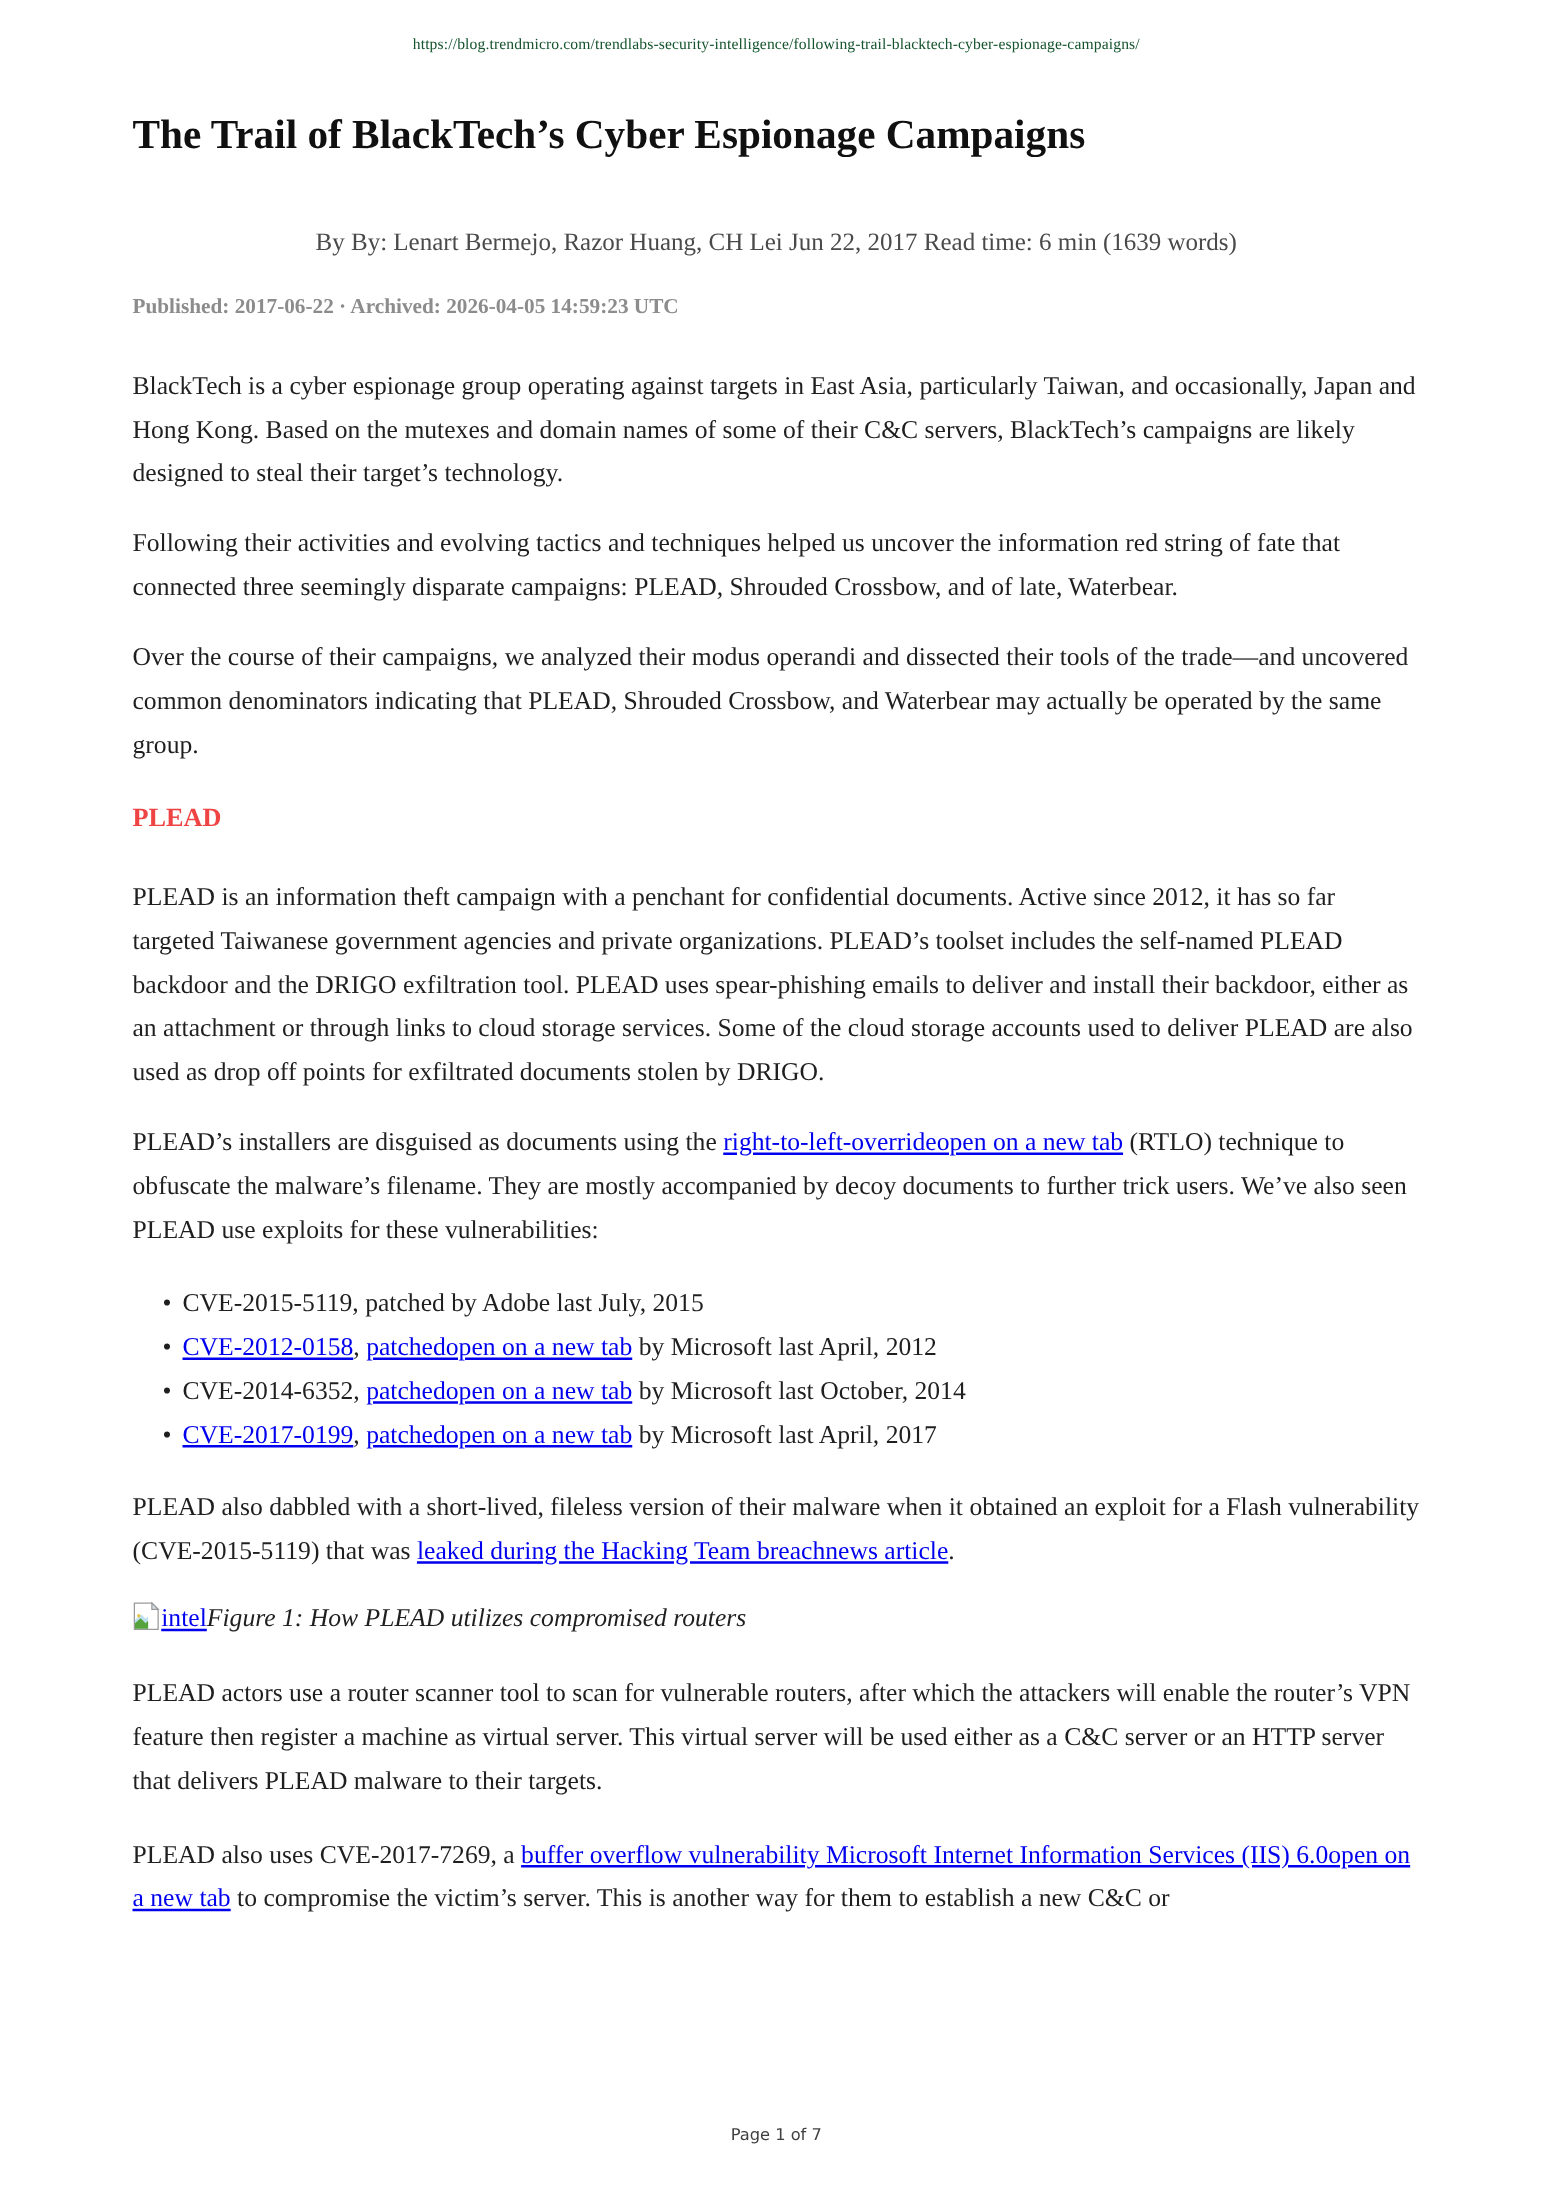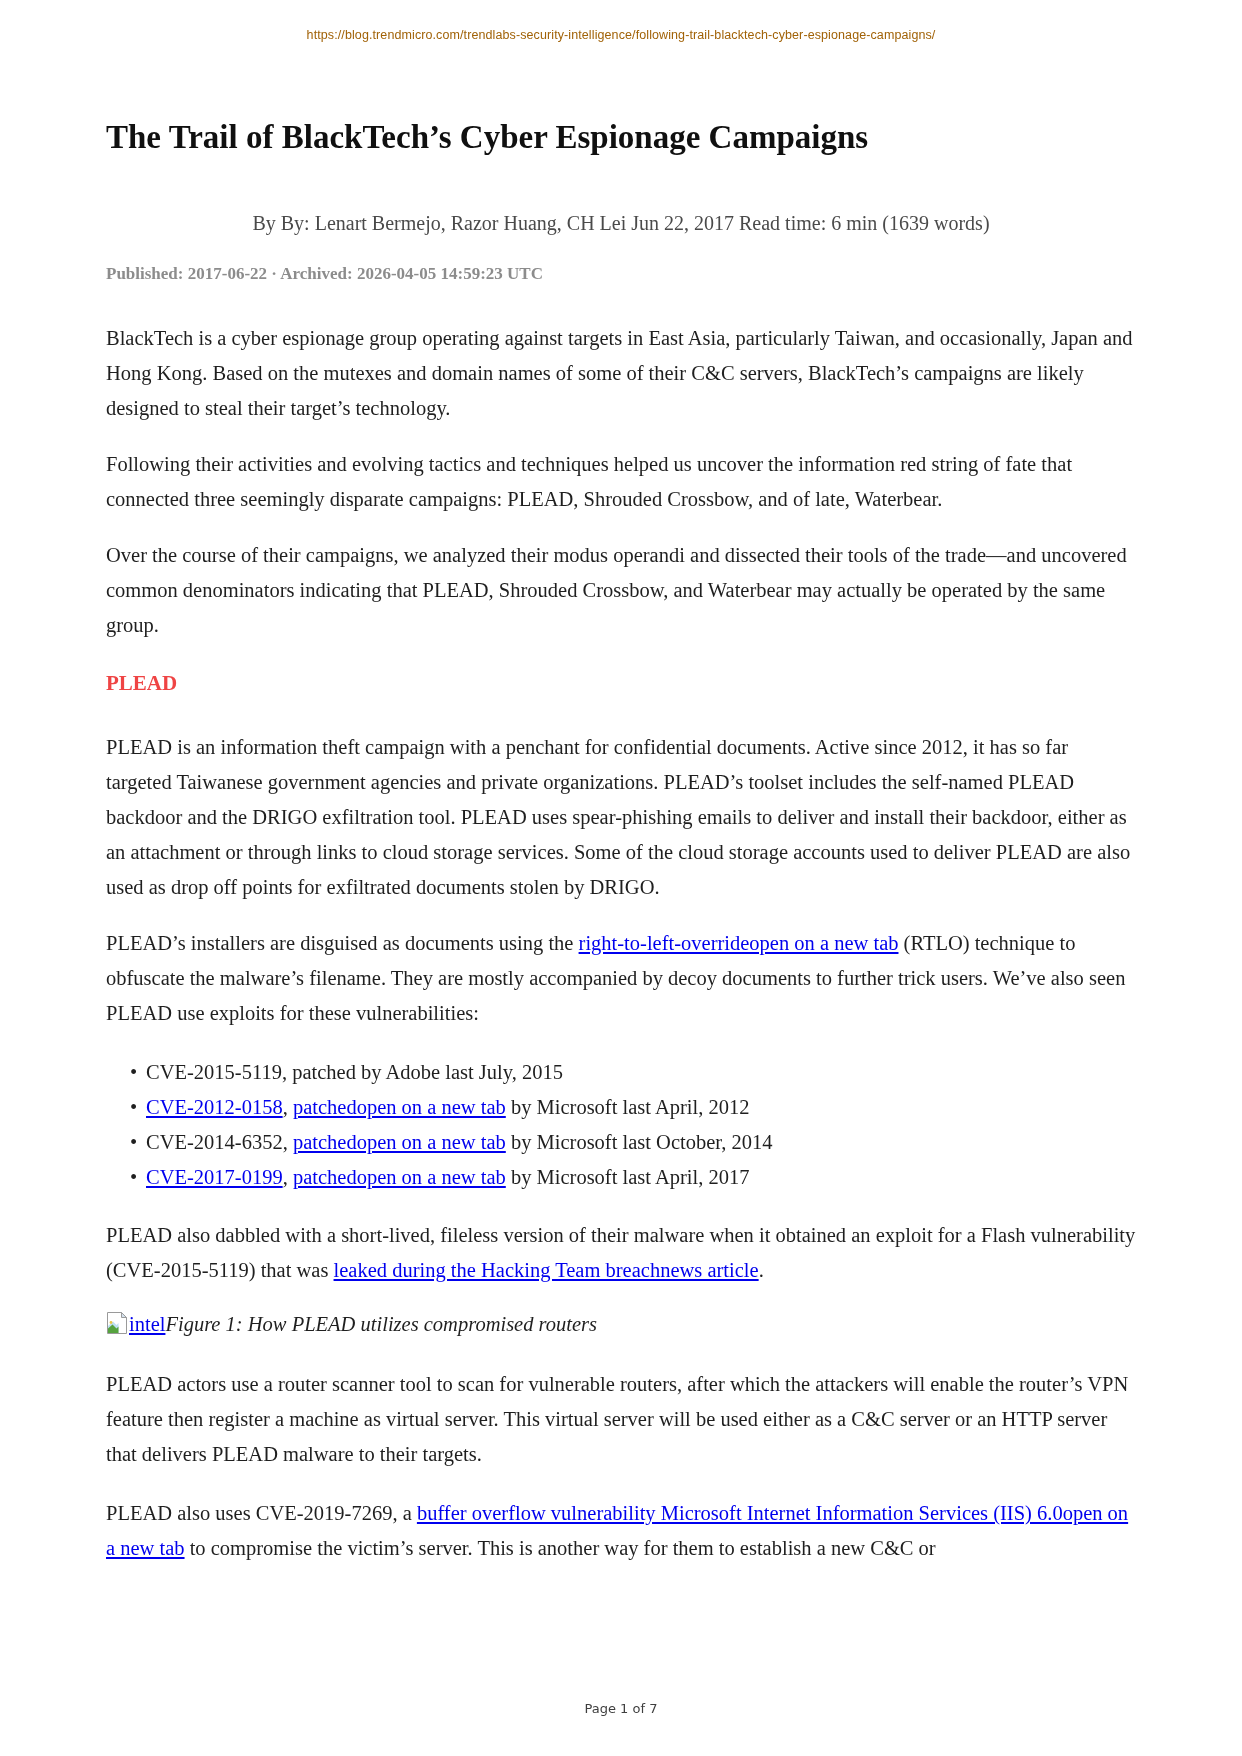--- a/index.html
+++ b/index.html
@@ -9,37 +9,37 @@
     position: relative;
     background: #ffffff;
     font-family: "Liberation Serif", serif;
   }
   .header-url {
     position: absolute;
     top: 28px;
     left: 0;
     width: 100%;
     text-align: center;
-    font-family: Liberation Sans, sans-serif;
+    font-family: Liberation Serif, serif;
     font-size: 12.5px;
-    color: #a16207;
+    color: #14532d;
     letter-spacing: 0.1px;
   }
   .content {
     margin: 0 106px;
     width: 1030px;
   }
   h1.title {
     font-family: "Liberation Serif", serif;
     font-weight: 700;
     font-size: 33px;
     line-height: 40px;
     color: #101010;
     margin: 0;
-    padding-top: 117px;
+    padding-top: 88px;
   }
   .byline {
     font-size: 20px;
     line-height: 26px;
     color: #4a4a4a;
     margin-top: 53px;
     text-align: center;
   }
   .published {
     font-size: 17px;
@@ -152,17 +152,17 @@
       <path d="M1.5 1.5 H15.5 L20.5 6.5 V22.5 H1.5 Z" fill="#ffffff" stroke="#9a9a9a" stroke-width="1"></path>
       <path d="M15.5 1.5 V6.5 H20.5 Z" fill="#d5e2ee" stroke="#9a9a9a" stroke-width="1"></path>
       <path d="M2 15 L7 10.5 L10.5 14 L12.5 12 L12.5 22 H2 Z" fill="#bfe0f2"></path>
       <path d="M2 22 V17.5 L6.5 13.5 L10.5 17.5 L12.5 15.5 L12.5 22 Z" fill="#56a33e"></path>
       <circle cx="5" cy="11.5" r="1.4" fill="#e8c64a"></circle>
     </svg></span><a class="doc-link">intel</a><span class="caption">Figure 1: How PLEAD utilizes compromised routers</span>
   </div>
 
   <p class="body-p">PLEAD actors use a router scanner tool to scan for vulnerable routers, after which the attackers will enable the router’s VPN feature then register a machine as virtual server. This virtual server will be used either as a C&amp;C server or an HTTP server that delivers PLEAD malware to their targets.</p>
 
-  <p class="body-p mt-24"><span>PLEAD also uses CVE-2019-7269, a </span><a class="doc-link">buffer overflow vulnerability Microsoft Internet Information Services (IIS) 6.0open on a new tab</a><span> to compromise the victim’s server. This is another way for them to establish a new C&amp;C or</span></p>
+  <p class="body-p mt-24"><span>PLEAD also uses CVE-2017-7269, a </span><a class="doc-link">buffer overflow vulnerability Microsoft Internet Information Services (IIS) 6.0open on a new tab</a><span> to compromise the victim’s server. This is another way for them to establish a new C&amp;C or</span></p>
 
 </div>
 
 <div class="page-footer">Page 1 of 7</div>
 
 </body></html>

